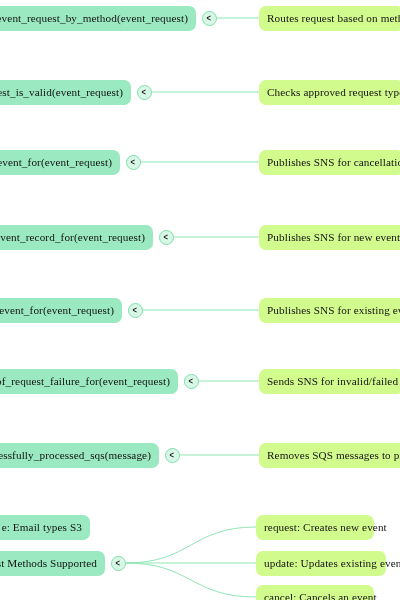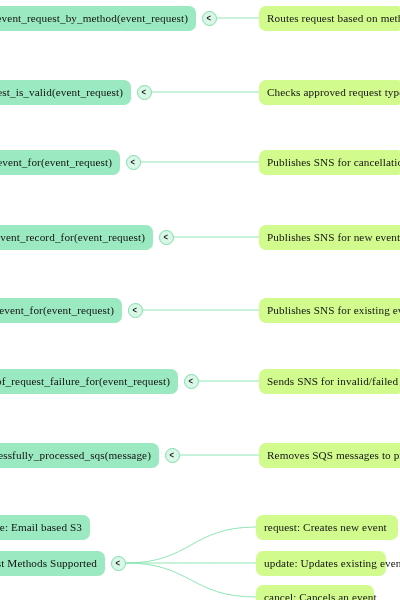--- a/index.html
+++ b/index.html
@@ -107,29 +107,29 @@
       <div class="node left" style="left: -120px; width: 279px; top: 442.5px;">
         <span>_successfully_processed_sqs(message)</span>
       </div>
       <div class="toggle" style="left: 164.5px; top: 447.5px;">
         <span>&lt;</span>
       </div>
       <div class="node right" style="left: 259px; width: 150px; top: 442.5px;">
         <span>Removes SQS messages to prevent re</span>
       </div>
       <div class="node left" style="left: -120px; width: 210px; top: 514.5px;">
-        <span>e: Email based S3</span>
+        <span>e: Email types S3</span>
       </div>
       <div class="node left" style="left: -120px; width: 225px; top: 550.5px;">
         <span>st Methods Supported</span>
       </div>
       <div class="toggle" style="left: 110.5px; top: 555.5px;">
         <span>&lt;</span>
       </div>
-      <div class="node right" style="left: 256px; width: 142px; top: 514.5px;">
+      <div class="node right" style="left: 256px; width: 118px; top: 514.5px;">
         <span>request: Creates new event</span>
       </div>
       <div class="node right" style="left: 256px; width: 130px; top: 550.5px;">
         <span>update: Updates existing event</span>
       </div>
       <div class="node right" style="left: 256px; width: 118px; top: 584.5px;">
         <span>cancel: Cancels an event</span>
       </div>
     </div>
 </div>

